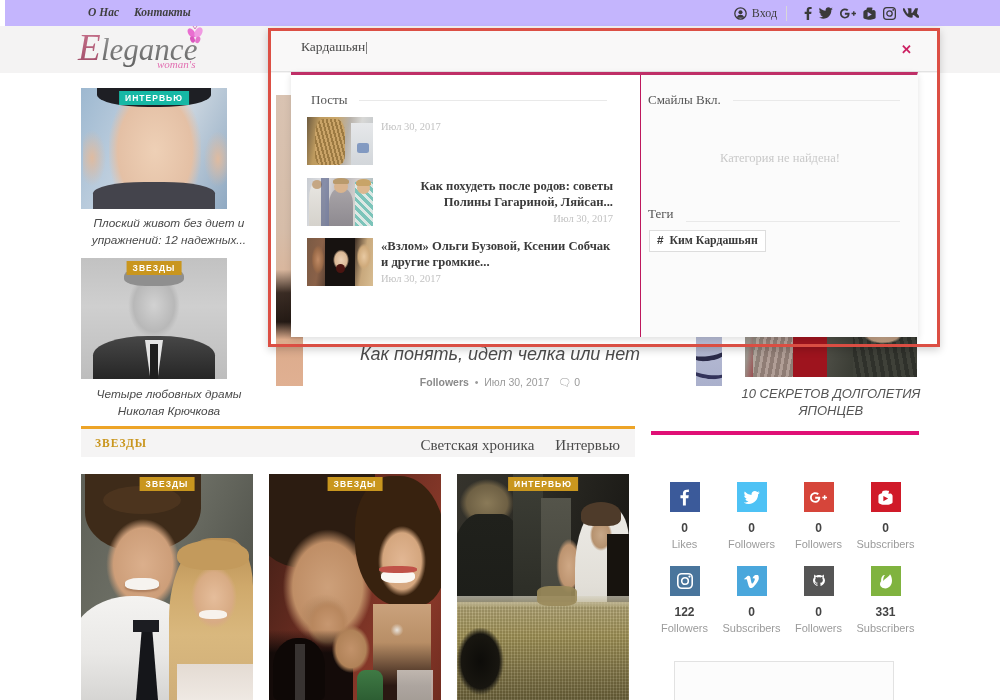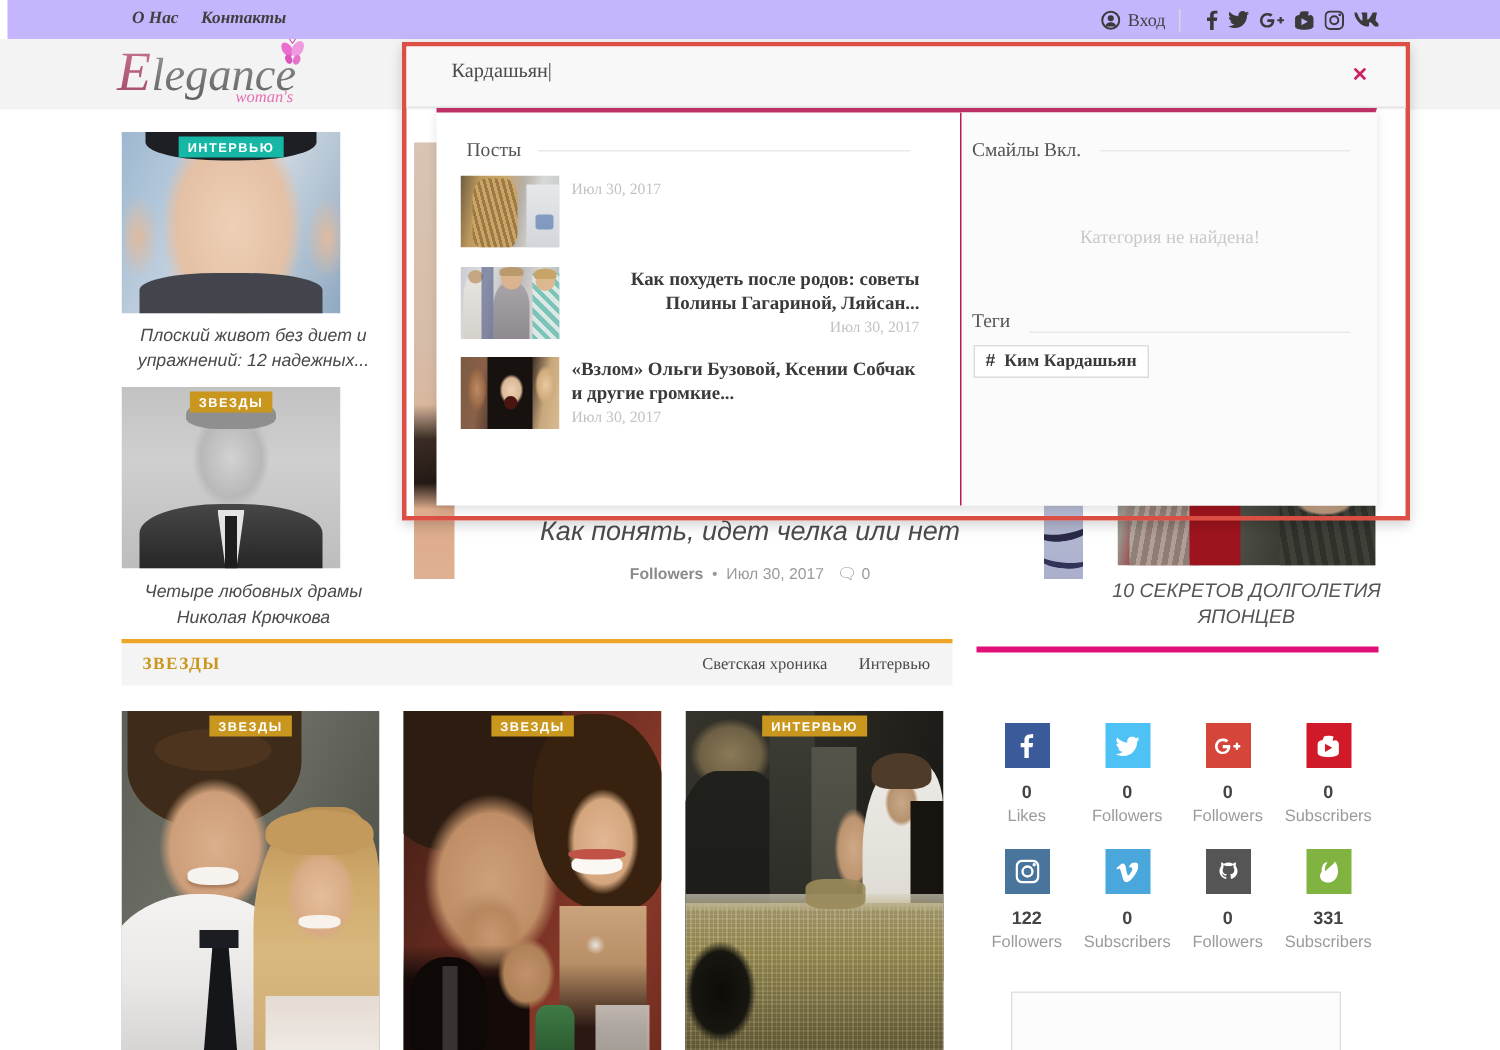--- a/index.html
+++ b/index.html
@@ -54,21 +54,21 @@
   .soc-lbl { font-size:11px; color:#9b9b9b; margin-top:3px; }
   #ad-box { position:absolute; left:674px; top:661px; width:220px; height:45px;
     background:#fcfcfc; border:1px solid #e2e2e2; }
 
   
   #zv-head { position:absolute; left:81px; top:426px; width:554px; }
   #zv-head .topline { height:3px; background:#eda427; }
   #zv-head .band { height:28px; background:#f5f4f4; position:relative; }
   #zv-head .band .t1 { position:absolute; left:14px; top:8px; font-weight:bold; font-size:11.5px;
     color:#c9961e; letter-spacing:1px; }
-  #zv-head .band .tabs { position:absolute; right:15px; top:8px; font-size:11px; color:#4a4a4a; }
+  #zv-head .band .tabs { position:absolute; right:15px; top:8px; font-size:15px; color:#4a4a4a; }
   #zv-head .band .tabs span { margin-left:21px; }
   .ph { position:absolute; top:474px; width:172px; height:226px; overflow:hidden; }
 
   
   #ov-box { position:absolute; left:268px; top:28px; width:672px; height:319px;
     border:3px solid #dc4f44; box-shadow:0 3px 8px rgba(0,0,0,0.18); }
   #ov-input { position:absolute; left:0; top:0; width:666px; height:41px; background:#f9f8f8;
     border-bottom:1px solid #e3e3e3; }
   #ov-input .q { position:absolute; left:30px; top:8px; font-size:13.5px; color:#4a4a4a; }
   #ov-input .x { position:absolute; right:25px; top:11px; font-family:"Liberation Sans",sans-serif;

